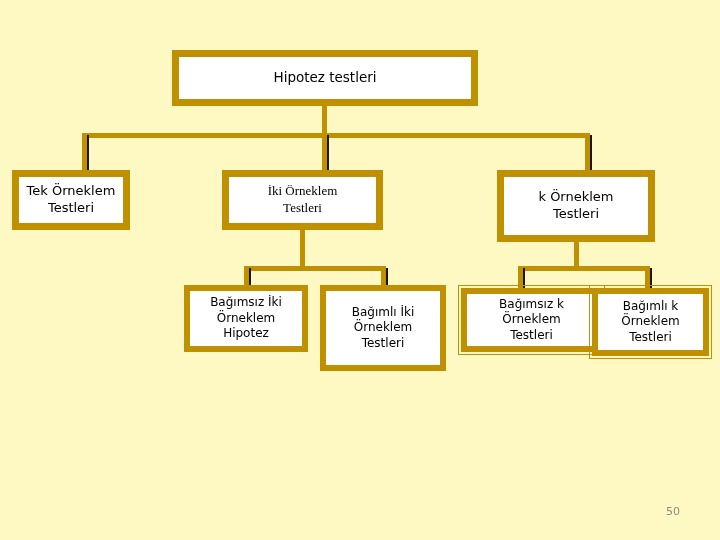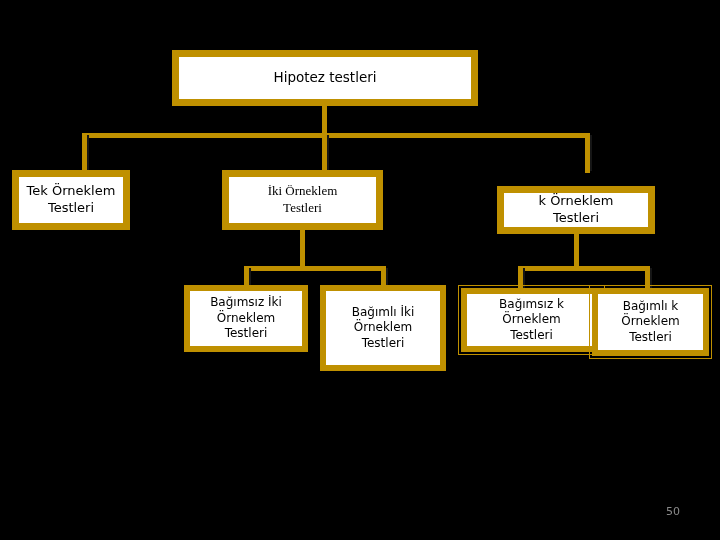--- a/index.html
+++ b/index.html
@@ -8,21 +8,21 @@
     padding: 0;
     background: #ffffff;
   }
   body {
     font-family: "DejaVu Sans", "Liberation Sans", sans-serif;
   }
   #slide {
     position: relative;
     width: 720px;
     height: 540px;
-    background: #000000;
+    background: #fef9c3;
     overflow: hidden;
   }
 
   
   .node {
     position: absolute;
     box-sizing: border-box;
     background: #ffffff;
     border: 7px solid #BF9000;
     display: flex;
@@ -60,23 +60,23 @@
   #node-iki {
     left: 222px;
     top: 170px;
     width: 161px;
     height: 60px;
     border-width: 7px;
     font-family: Liberation Serif, serif;
   }
   #node-k {
     left: 497px;
-    top: 186px;
+    top: 170px;
     width: 158px;
-    height: 48px;
+    height: 72px;
     border-width: 7px;
   }
   #node-tek .label,
   #node-iki .label,
   #node-k .label { font-size: 13px; }
 
   
   #node-bagimsiz-iki {
     left: 184px;
     top: 285px;
@@ -193,21 +193,21 @@
   </div>
 
   <div class="node" id="node-k">
     <span class="label">k Örneklem
 Testleri</span>
   </div>
 
   <div class="node" id="node-bagimsiz-iki">
     <span class="label">Bağımsız İki
 Örneklem
-Testleri</span>
+Hipotez</span>
   </div>
 
   <div class="node" id="node-bagimli-iki">
     <span class="label">Bağımlı İki
 Örneklem
 Testleri</span>
   </div>
 
   <div class="node double" id="node-bagimsiz-k">
     <span class="label">Bağımsız k

